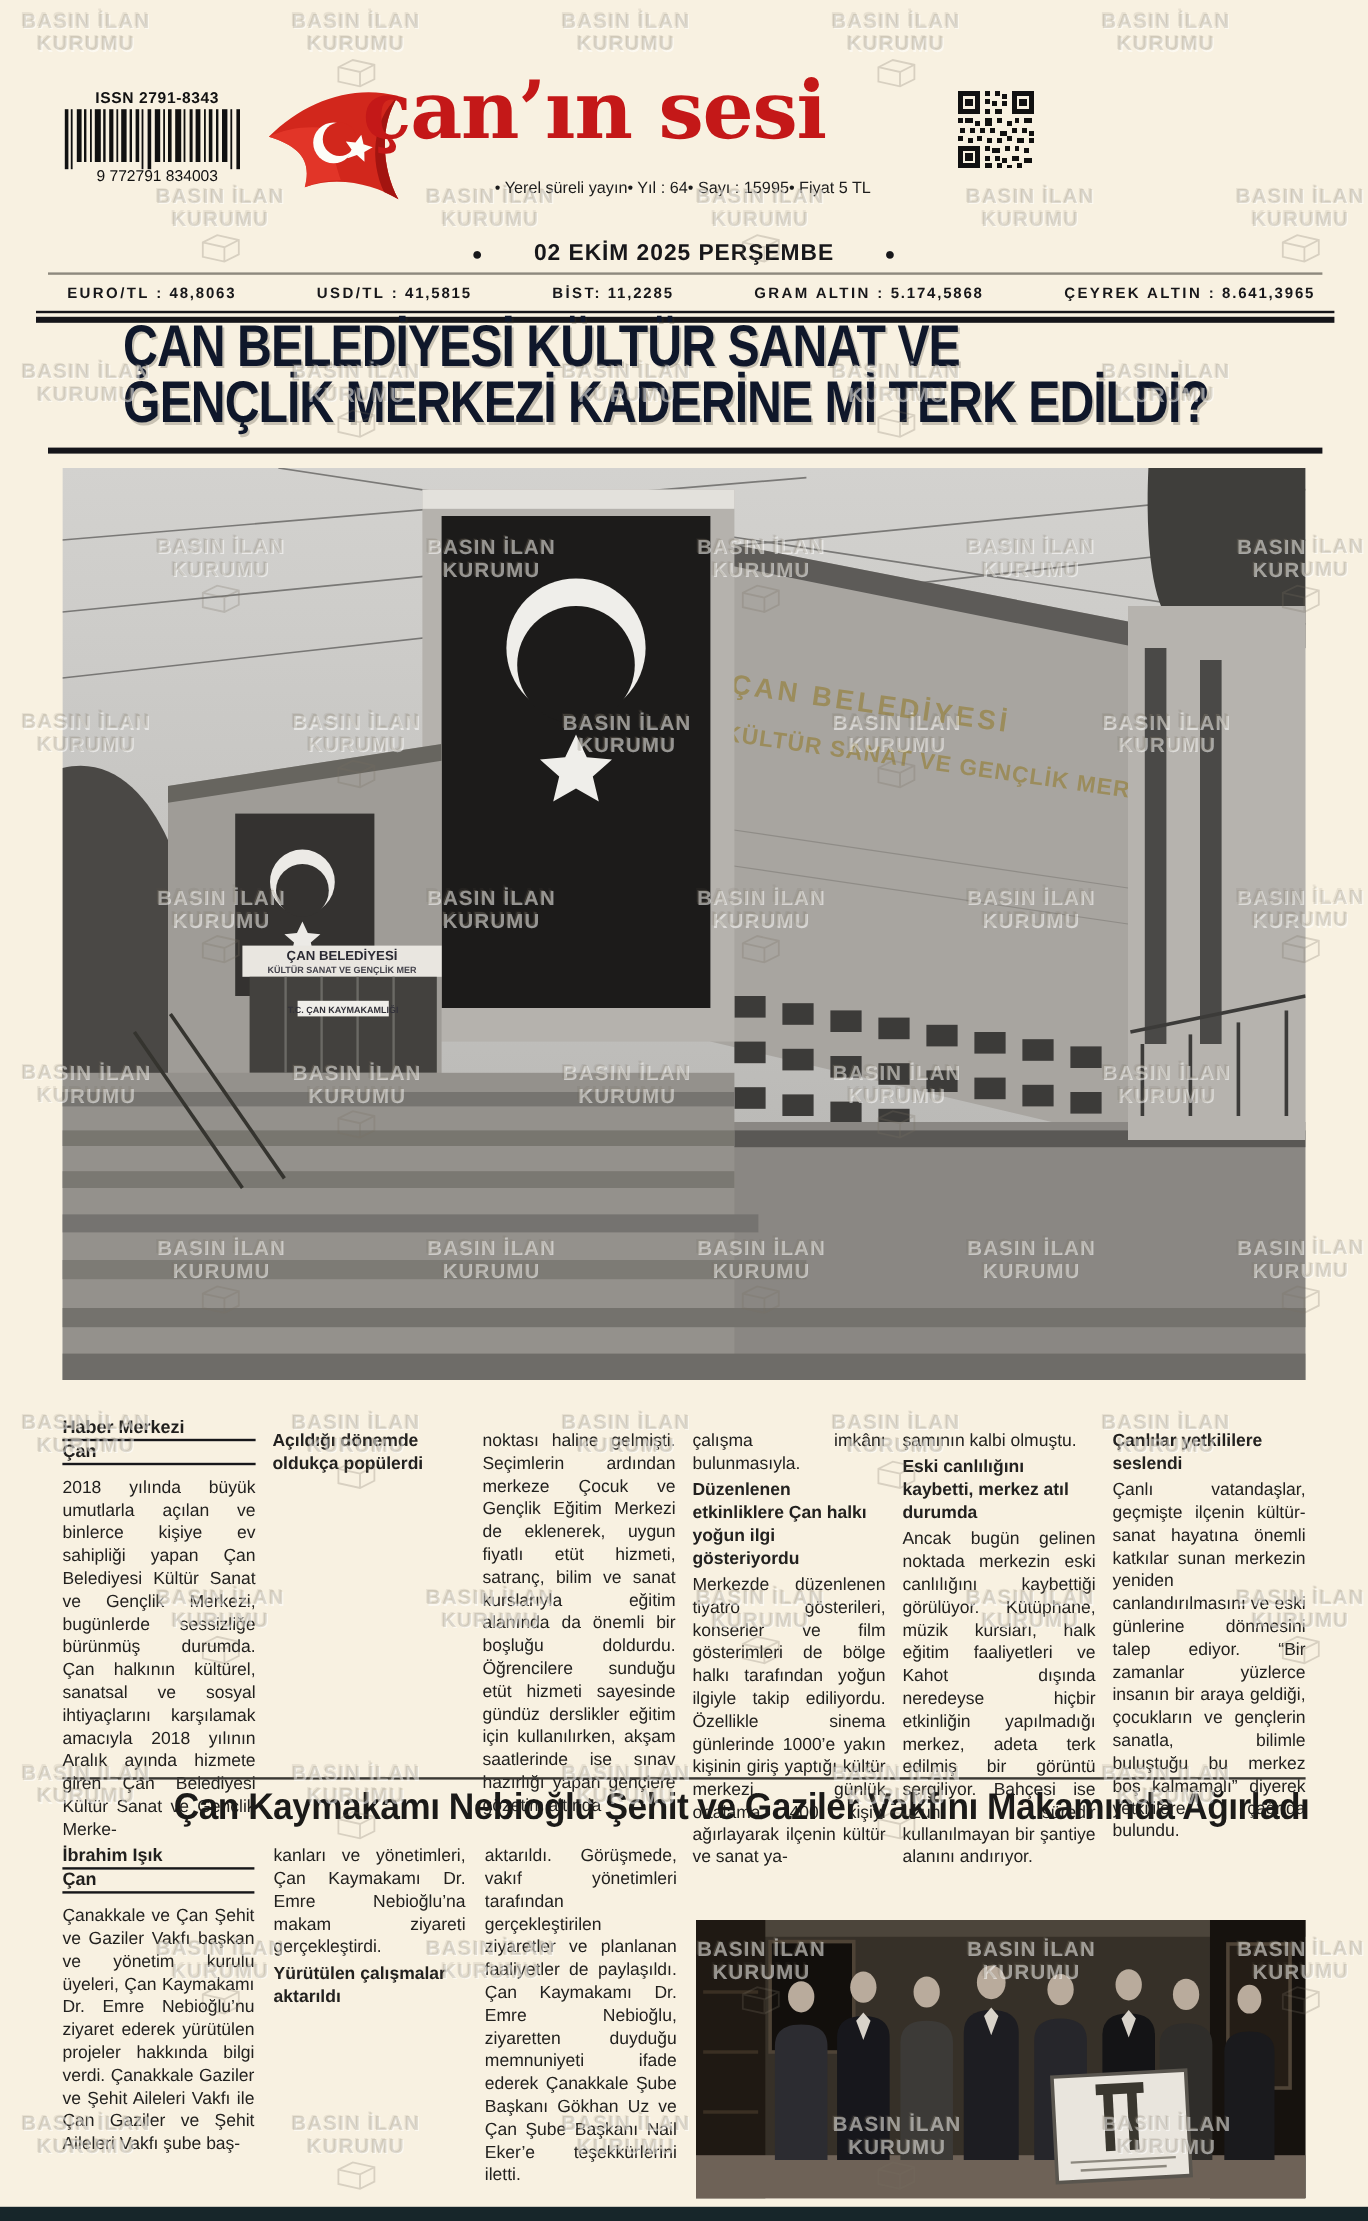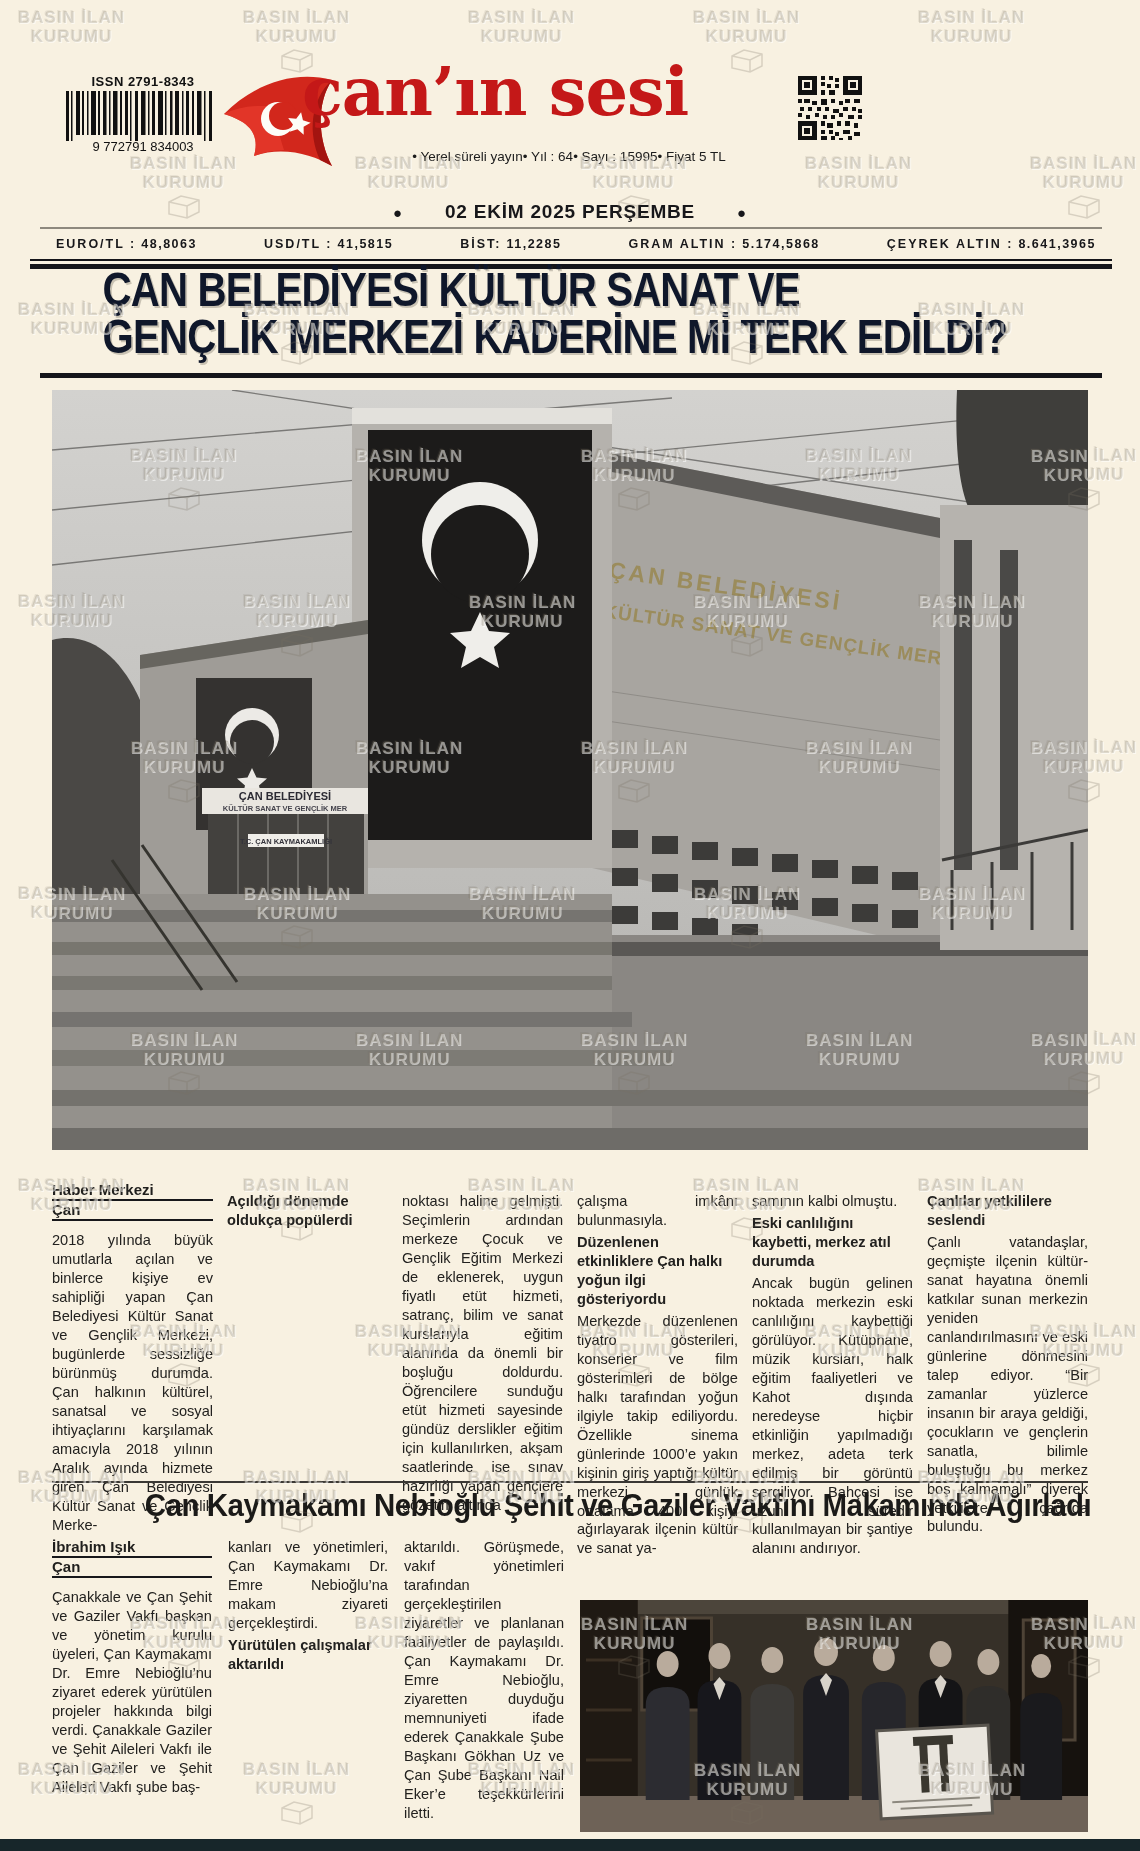--- a/index.html
+++ b/index.html
@@ -2,21 +2,21 @@
 <html><head>
 <meta charset="utf-8">
 <style>
   html,body { margin:0; padding:0; background:#777; }
   .page {
     position:relative; width:1140px; height:1851px; margin:0 auto;
     background:#f8f1e1; overflow:hidden;
     font-family:"Liberation Sans", sans-serif; color:#201f1d;
   }
   
-  .issn-block { position:absolute; left:58px; top:74px; width:170px; text-align:center; }
+  .issn-block { position:absolute; left:46px; top:74px; width:170px; text-align:center; }
   .issn-text { font-size:13px; font-weight:bold; letter-spacing:.5px; color:#111; }
   .masthead-flag { position:absolute; left:220px; top:74px; }
   .masthead-title {
     position:absolute; left:302px; top:58px; font-family:"DejaVu Serif", serif;
     font-weight:bold; font-size:67px; line-height:1; color:#c41818; letter-spacing:-1px;
   }
   .qr-box { position:absolute; left:796px; top:74px; }
   .info-line { position:absolute; left:330px; top:149px; width:478px; display:flex; justify-content:center; }
   .info-item { font-size:13.5px; color:#1c1c1c; white-space:nowrap; }
   .info-item::before { content:"• "; }

